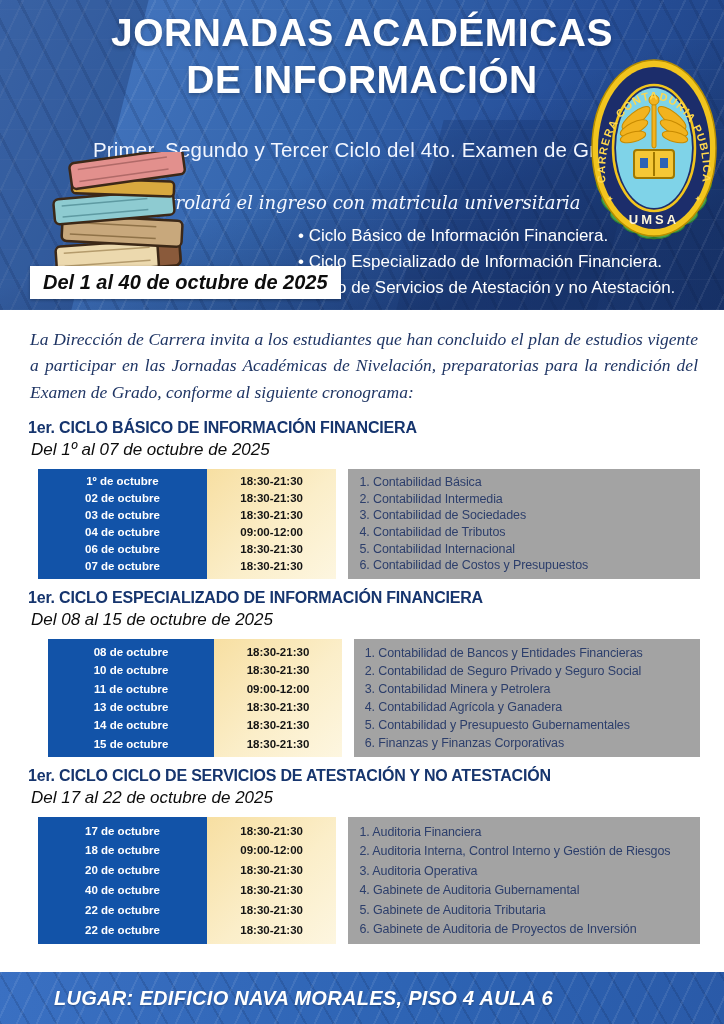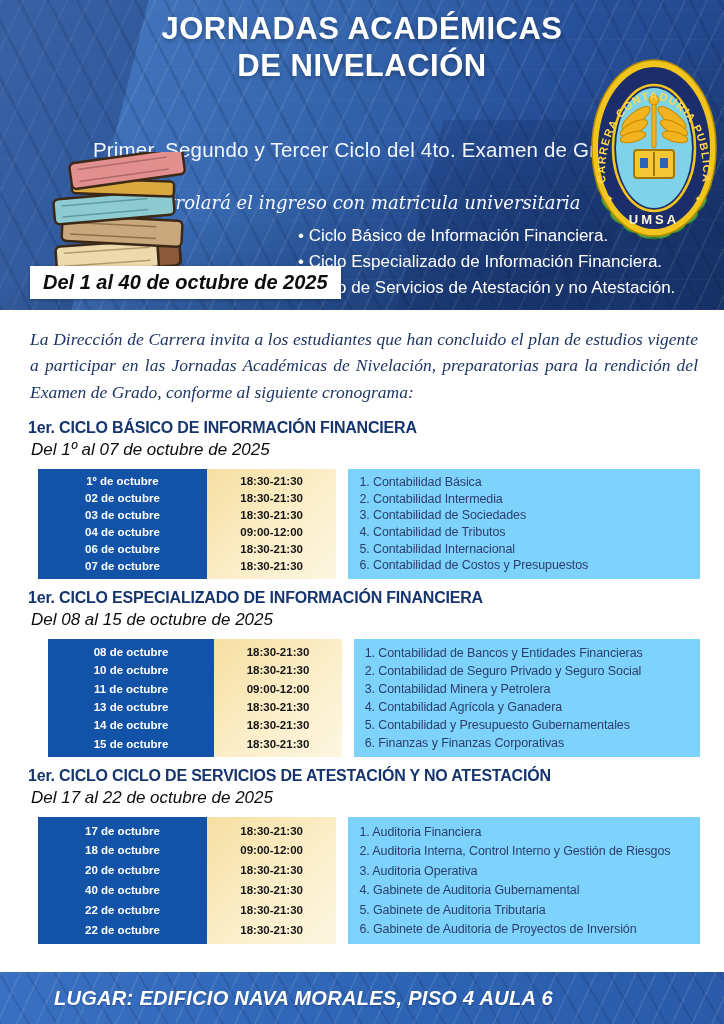--- a/index.html
+++ b/index.html
@@ -23,21 +23,21 @@
       repeating-linear-gradient(115deg, rgba(255,255,255,.07) 0 2px, transparent 2px 20px),
       repeating-linear-gradient(63deg, rgba(10,24,60,.14) 0 3px, transparent 3px 26px),
       repeating-linear-gradient(0deg, rgba(255,255,255,.03) 0 1px, transparent 1px 30px);
   }
   .bldg { position:absolute; background:rgba(14,32,78,.28); transform:skewX(-14deg); }
   .bldg.b1 { left:-40px; top:0; width:150px; height:310px; }
   .bldg.b2 { left:420px; top:120px; width:200px; height:190px; background:rgba(18,40,92,.22); }
 
   .title {
     position:absolute; top:10px; left:0; width:100%; text-align:center;
-    color:#ffffff; font-weight:800; font-size:31px; line-height:1.2;
+    color:#ffffff; font-weight:800; font-size:39px; line-height:1.2;
     letter-spacing:.5px; text-shadow:0 2px 4px rgba(0,0,0,.28);
   }
   .subtitle {
     position:absolute; top:138px; left:0; width:100%; text-align:center;
     color:#f2f6ff; font-size:20.5px; font-weight:500; letter-spacing:.2px;
   }
   .modality {
     position:absolute; top:169px; left:0; width:95%; text-align:center;
     color:#ffffff; font-size:15px; font-weight:800; letter-spacing:.4px;
   }
@@ -83,21 +83,21 @@
     padding:4px 0;
   }
   .cell-date { color:#ffffff; font-weight:700; font-size:11.5px; text-align:center; }
   .col-time {
     width:132px; background:linear-gradient(135deg, #f7dfa2 0%, #fbeec9 55%, #fdf6e0 100%);
     display:flex; flex-direction:column; justify-content:space-around;
     padding:4px 0;
   }
   .cell-time { color:#141414; font-weight:700; font-size:11.5px; text-align:center; }
   .col-subj {
-    width:358px; margin-left:12px; background:#7dd3fc;
+    width:358px; margin-left:12px; background:#a3a3a3;
     display:flex; flex-direction:column; justify-content:space-around;
     padding:5px 0 5px 11px;
   }
   .subj { color:#2c3e6b; font-size:12.5px; white-space:nowrap; letter-spacing:-.1px; }
   .sched.h-a { height:110px; }
   .sched.h-b { height:118px;margin-left:20px; }
   .sched.h-c { height:127px; }
 
   
   .footer {
@@ -120,21 +120,21 @@
 <body>
 
 <div class="poster">
 
   <div class="header">
     <div class="bldg b1"></div>
     <div class="bldg b2"></div>
 
     <div class="title">
       <div>JORNADAS ACADÉMICAS</div>
-      <div>DE NIVELACIÓN</div>
+      <div>DE INFORMACIÓN</div>
     </div>
 
     <div class="subtitle">Primer, Segundo y Tercer Ciclo del 4to. Examen de Grado</div>
     <div class="entry-note">Se controlará el ingreso con matricula universitaria</div>
 
     <div class="books-wrap">
       <svg width="175" height="135" viewBox="0 0 175 135">
         <g transform="rotate(-4 85 102)">
           <rect x="16" y="90" width="124" height="27" rx="5" fill="#ecd9ae" stroke="#3c2817" stroke-width="2.5"></rect>
           <path d="M118 90 h16 a6 6 0 0 1 6 6 v15 a6 6 0 0 1 -6 6 h-16 z" fill="#8a5a3b" stroke="#3c2817" stroke-width="2.5"></path>

